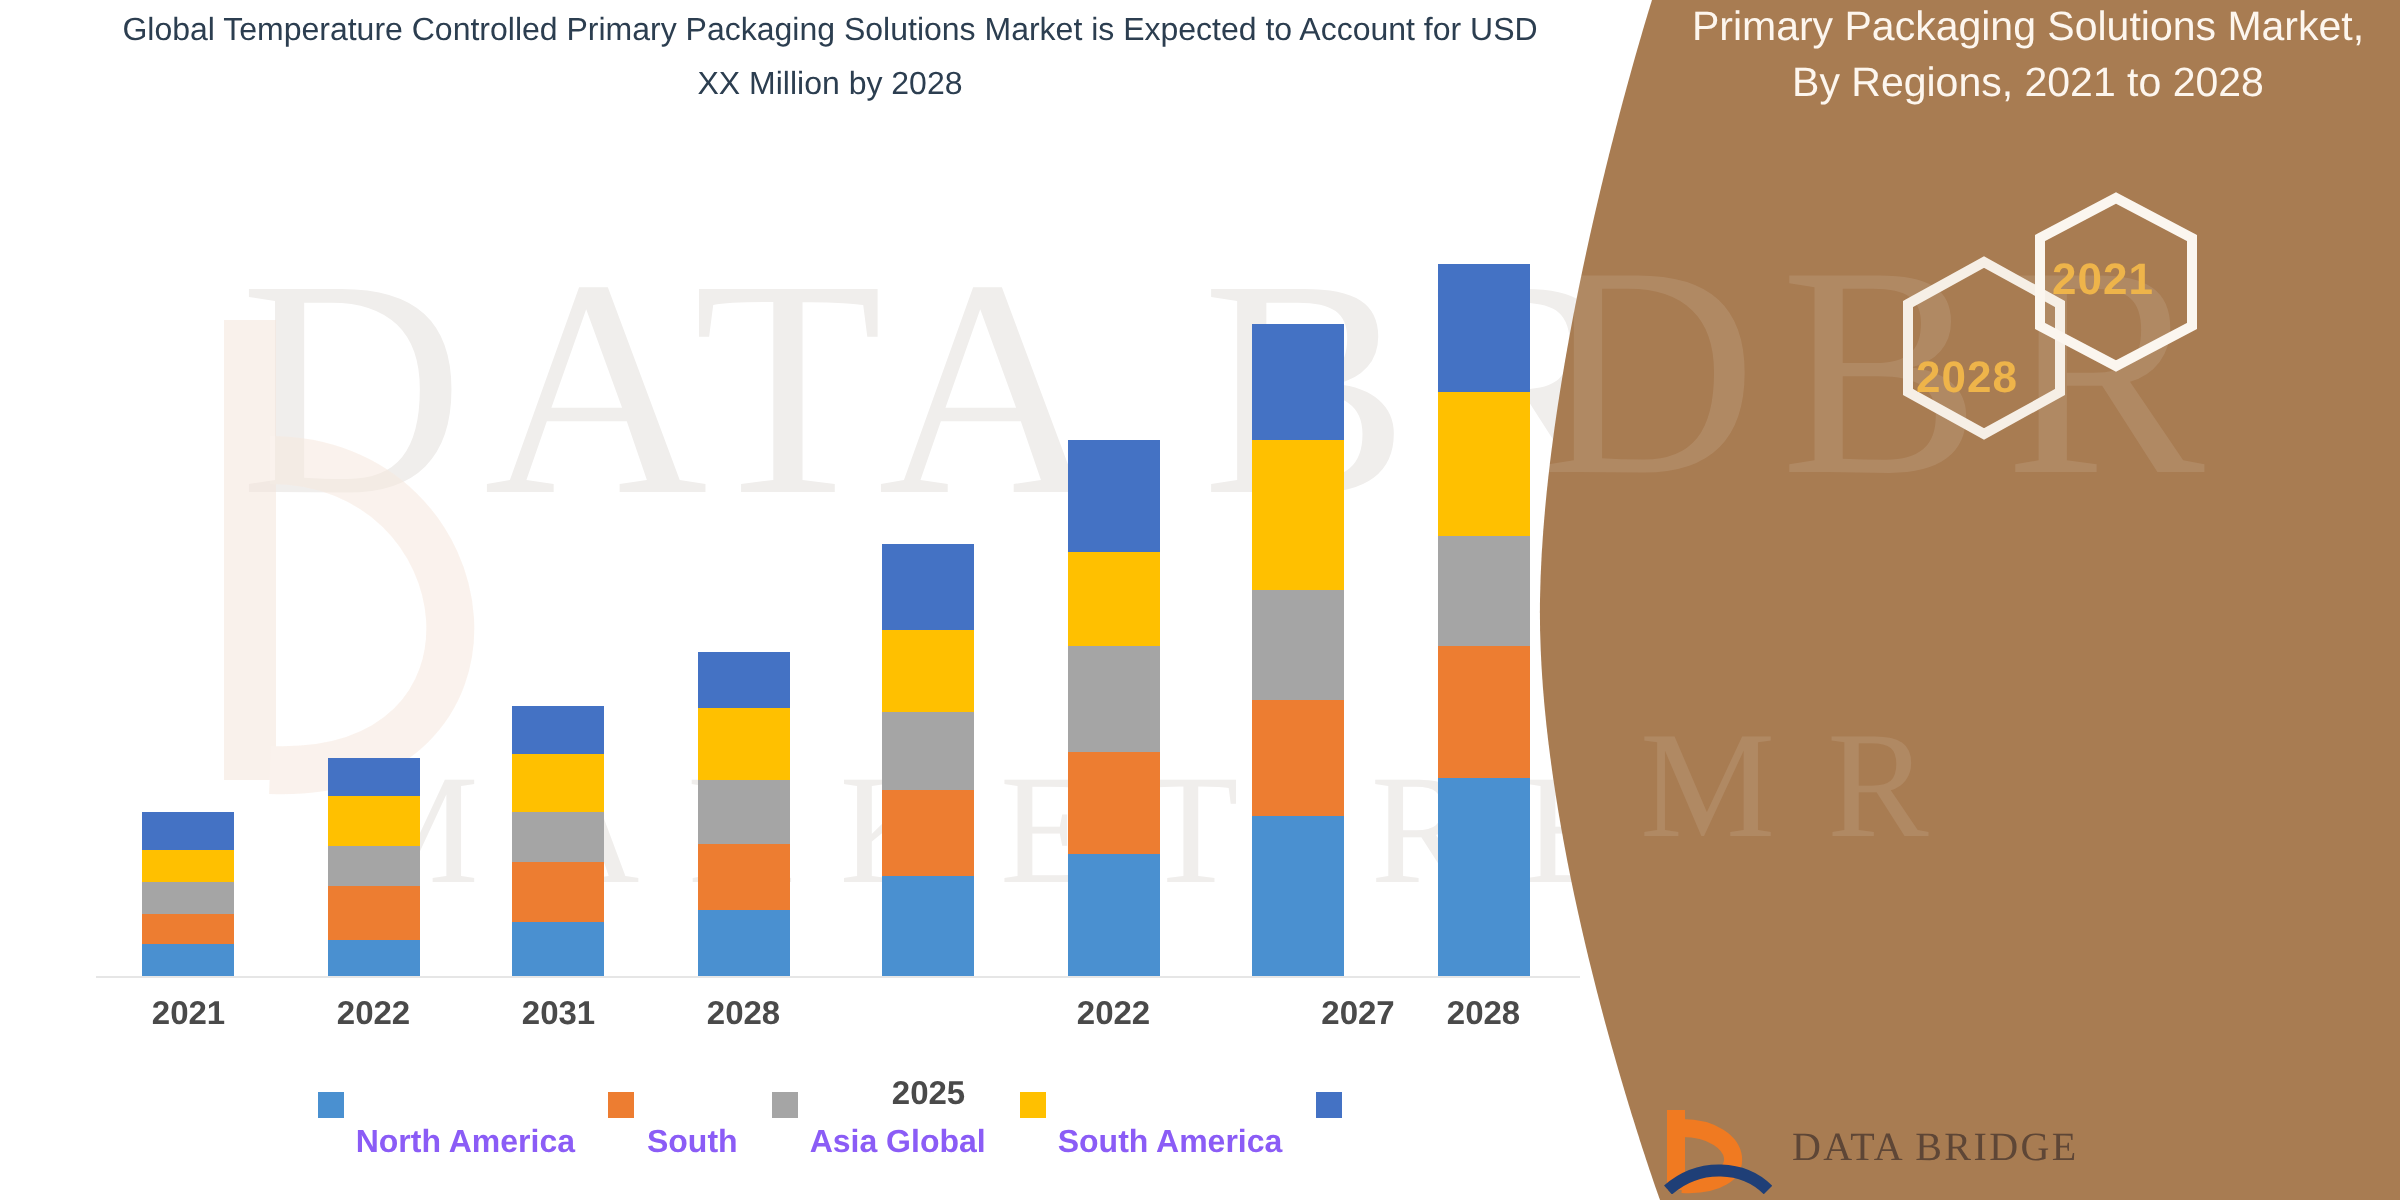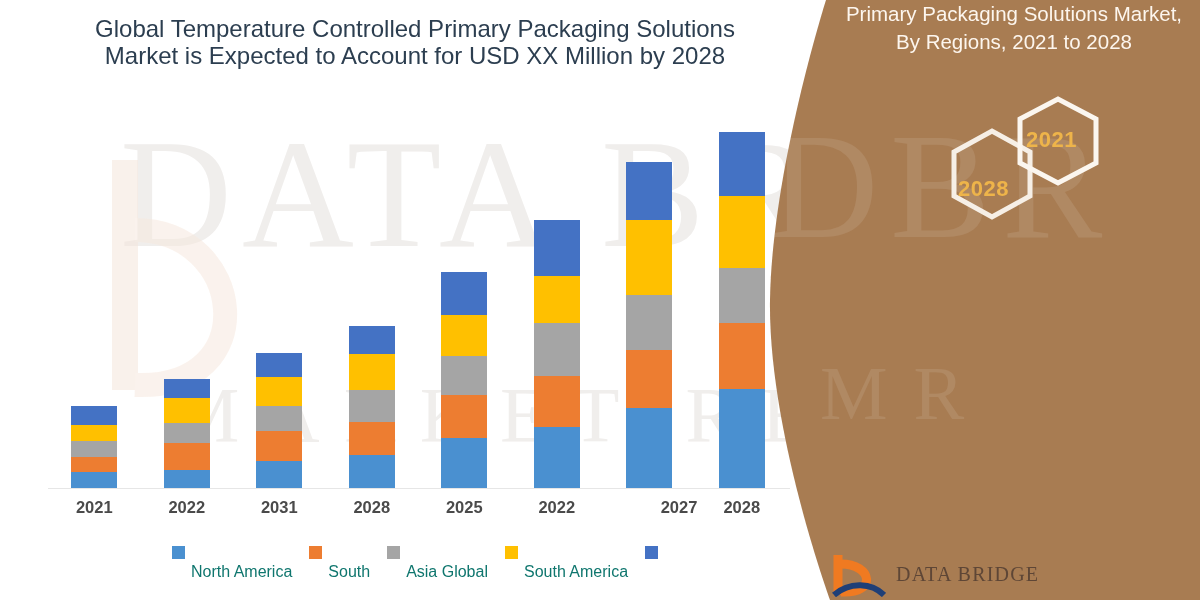--- a/index.html
+++ b/index.html
@@ -31,24 +31,24 @@
   .wm-1 { left:120px; top:105px; font-size:155px; }
   .wm-2 { left:170px; top:370px; font-size:78px; letter-spacing:24px; }
   .wm-logo {
     position:absolute; left:95px; top:150px;
     width:200px; height:250px;
     z-index:0; opacity:.55;
   }
 
   #chart-title {
     position:absolute; left:0; top:0px; width:830px;
-    padding:15px 60px 0 60px;
+    padding:2px 60px 0 60px;
     text-align:center;
     color:#2c3e50;
-    font-size:24px;
+    font-size:16px;
     line-height:27px;
     font-weight:400;
     z-index:3;
   }
 
   
   #plot {
     position:absolute;
     left:48px; top:110px; width:740px; height:379px;
     z-index:2;
@@ -76,21 +76,21 @@
   }
 
   
   #legend {
     position:absolute; left:0; top:538px; width:830px; height:28px;
     display:flex; justify-content:center; align-items:center; gap:17px;
     z-index:3;
   }
   .lg-item { display:flex; align-items:center; gap:6px; }
   .lg-sw { width:13px; height:13px; display:block; }
-  .lg-tx { font-size:16px; font-weight:normal; color:#0f766e; white-space:nowrap;margin-top:40px; }
+  .lg-tx { font-size:16px; font-weight:bold; color:#8b5cf6; white-space:nowrap;margin-top:40px; }
 
   
   #brand-panel {
     position:absolute; left:760px; top:0; width:440px; height:600px;
     overflow:hidden;
     z-index:5;
   }
   #brand-bg { position:absolute; inset:0; }
 
   #brand-content {
@@ -223,21 +223,21 @@
         <div class="seg" style="background: rgb(255, 192, 0); height: 72.768px; bottom: 220.578px;"></div>
         <div class="seg" style="background: rgb(68, 114, 196); height: 64.051px; bottom: 293.346px;"></div>
       </div>
     </div>
   <div id="baseline"></div>
   <div id="xaxis">
       <div class="xtick" style="left: 1.25px;">2021</div>
       <div class="xtick" style="left: 93.75px;">2022</div>
       <div class="xtick" style="left: 186.25px;">2031</div>
       <div class="xtick" style="left: 278.75px;">2028</div>
-      <div class="xtick" style="left: 371.25px;">2025</div>
+      <div class="xtick" style="left: 371.25px; margin-top: 40px;">2025</div>
       <div class="xtick" style="left: 463.75px;">2022</div>
       <div class="xtick" style="left: 586px;">2027</div>
       <div class="xtick" style="left: 648.75px;">2028</div>
     </div>
 
   <div id="legend">
       <div class="lg-item">
         <span class="lg-sw" style="background: rgb(74, 144, 208);"></span>
         <span class="lg-tx">North America</span>
       </div>

